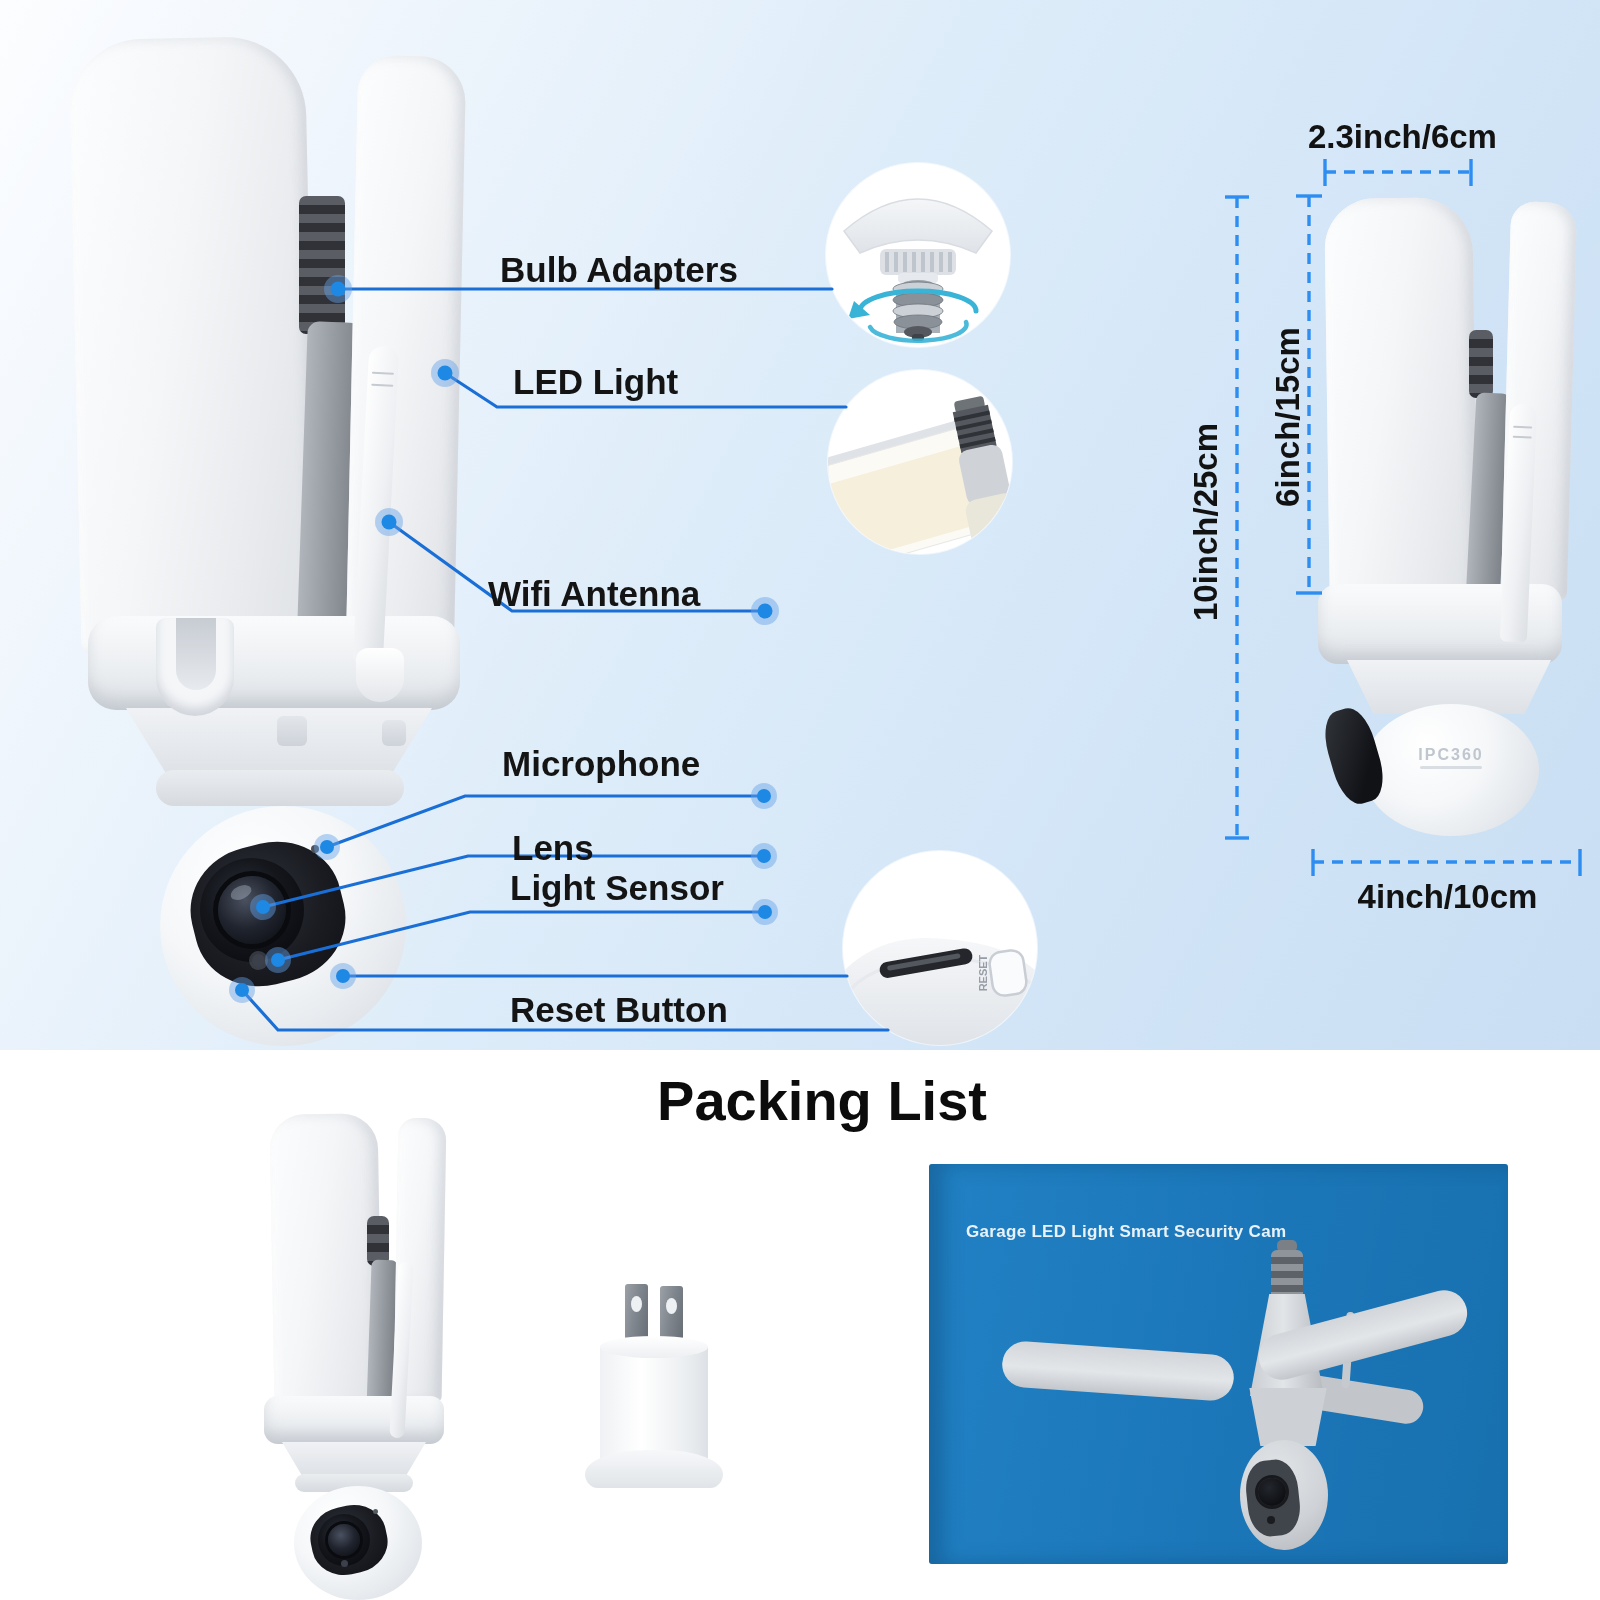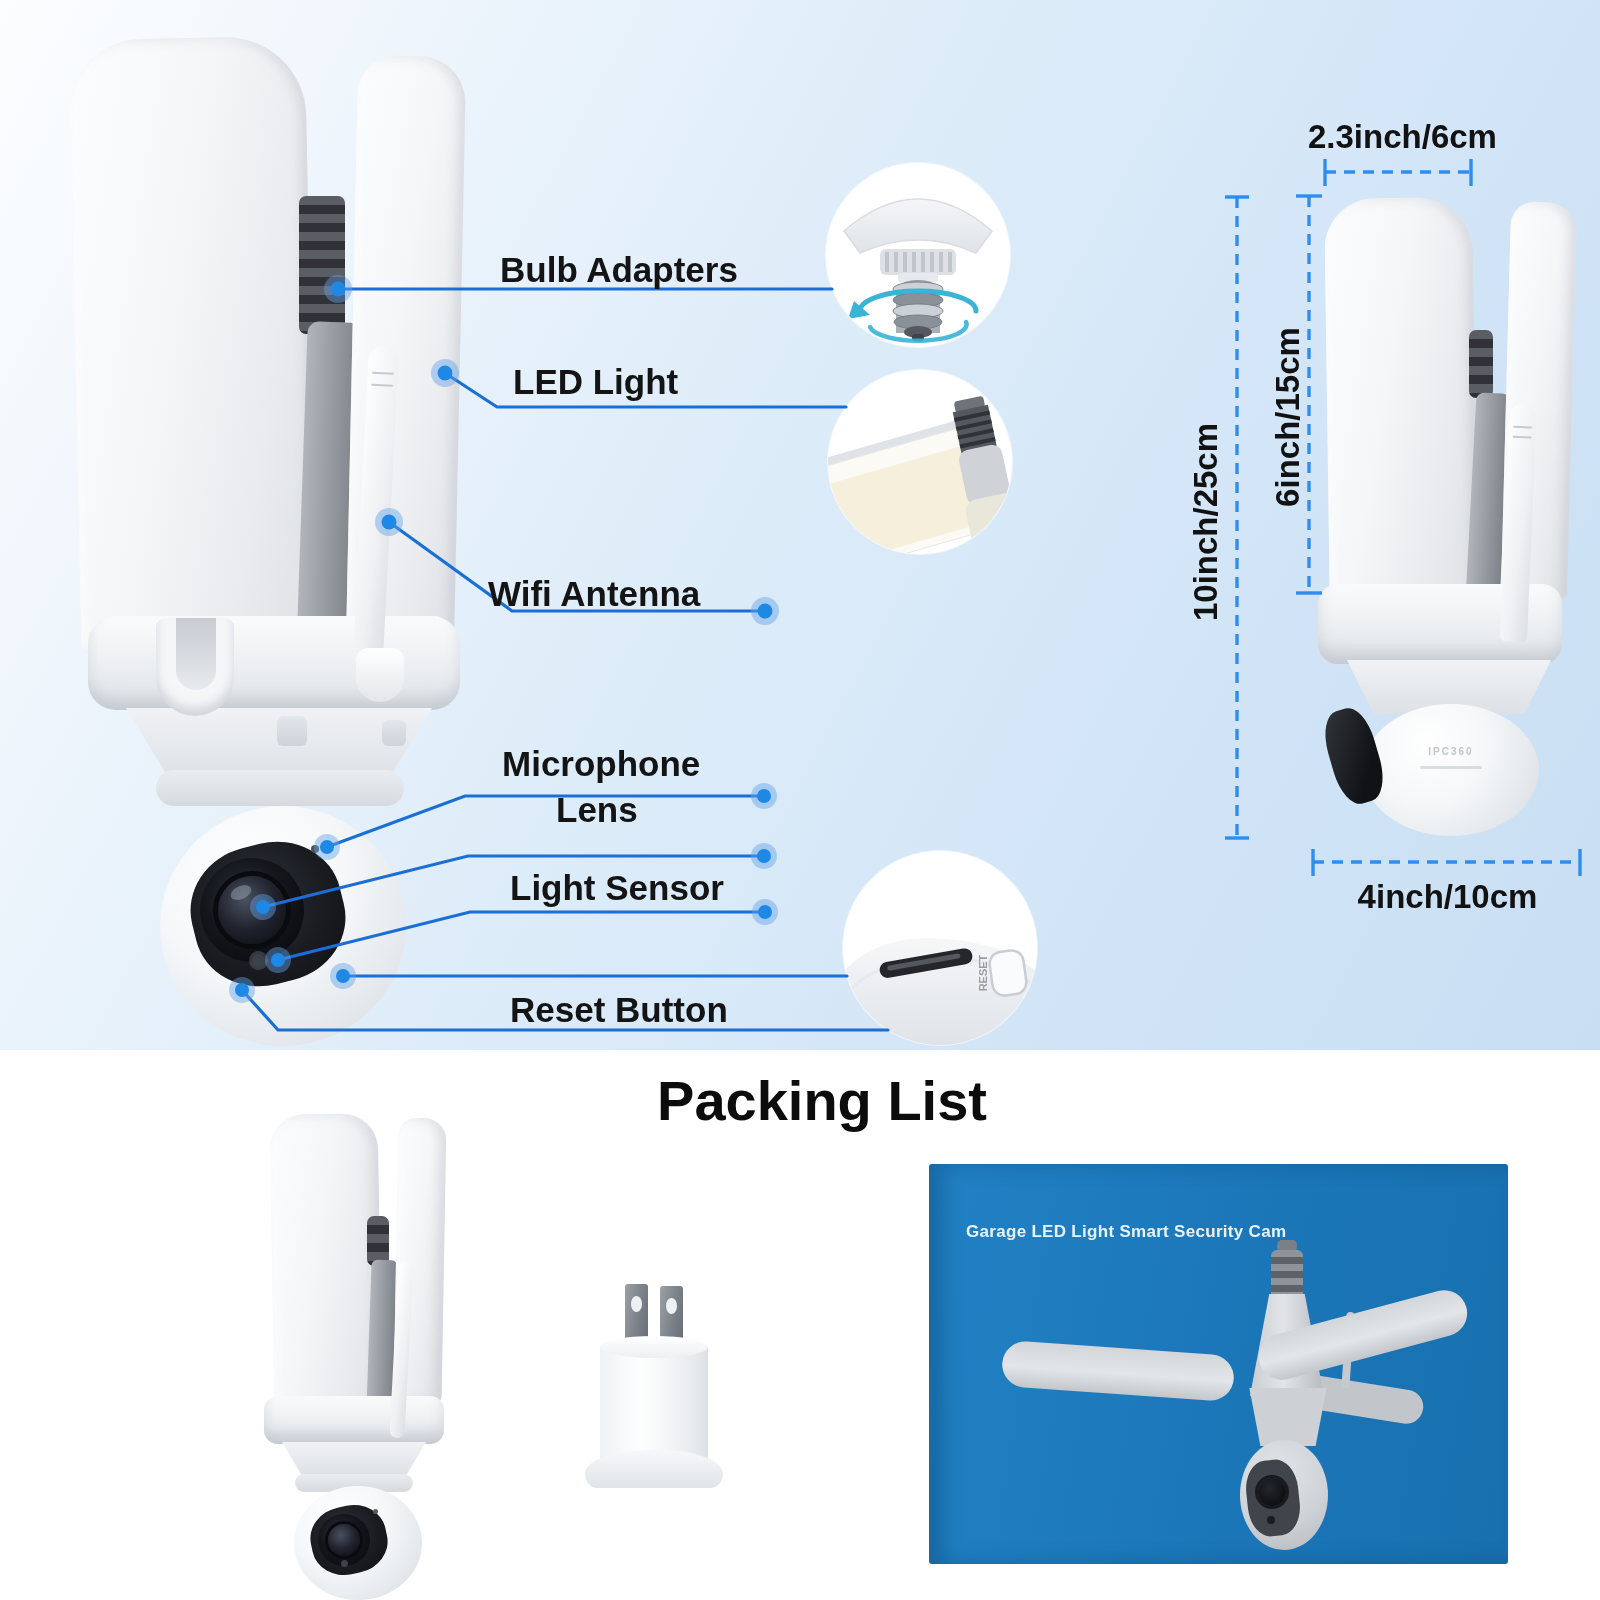--- a/index.html
+++ b/index.html
@@ -53,21 +53,21 @@
   
   #rp-left-panel  { left:1327px; top:198px; width:148px; height:402px; border-radius:50px 56px 10px 8px; transform:rotate(-0.8deg); }
   #rp-screw       { left:1469px; top:330px; width:24px;  height:68px; }
   #rp-neck        { left:1471px; top:393px; width:34px;  height:208px; border-radius:8px; transform:rotate(3deg); }
   #rp-side-panel  { left:1506px; top:202px; width:66px;  height:398px; border-radius:24px 30px 8px 8px; transform:rotate(1.5deg); }
   #rp-antenna     { left:1505px; top:404px; width:27px;  height:238px; border-radius:13px 13px 6px 6px; transform:rotate(2.5deg); }
   #rp-collar      { left:1318px; top:584px; width:244px; height:80px; border-radius:20px; }
   #rp-mid         { left:1347px; top:660px; width:204px; height:54px; clip-path:polygon(0 0,100% 0,87% 100%,13% 100%); background:linear-gradient(180deg,#f0f2f5,#dde1e6); }
   #rp-ball        { left:1363px; top:704px; width:176px; height:132px; }
   #rp-dark        { left:1330px; top:708px; width:48px;  height:96px; border-radius:40%; transform:rotate(-16deg); background:linear-gradient(120deg,#34373d,#101216 70%); }
-  #rp-brand       { left:1405px; top:746px; width:92px; text-align:center; font-size:10px; font-weight:700; letter-spacing:2px; color:#c0c6ce; }
+  #rp-brand       { left:1405px; top:746px; width:92px; text-align:center; font-size:16px; font-weight:700; letter-spacing:2px; color:#c0c6ce; }
   #rp-brand-sub   { left:1420px; top:766px; width:62px; height:3px; background:rgba(190,197,206,.55); border-radius:2px; }
 
   
   #pc-left-panel  { left:272px; top:1114px; width:108px; height:294px; border-radius:34px 36px 8px 8px; transform:rotate(-1deg); }
   #pc-screw       { left:367px; top:1216px; width:22px;  height:50px; }
   #pc-neck        { left:369px; top:1260px; width:26px;  height:152px; border-radius:6px; transform:rotate(2deg); }
   #pc-right-panel { left:396px; top:1118px; width:48px;  height:284px; border-radius:18px 22px 6px 6px; transform:rotate(1deg); }
   #pc-antenna     { left:394px; top:1262px; width:15px;  height:176px; border-radius:8px; transform:rotate(3deg); }
   #pc-collar      { left:264px; top:1396px; width:180px; height:48px; border-radius:14px; }
   #pc-mid         { left:282px; top:1442px; width:144px; height:34px; clip-path:polygon(0 0,100% 0,86% 100%,14% 100%); background:linear-gradient(180deg,#f0f2f5,#dde1e6); }
@@ -93,21 +93,21 @@
   #inset-bulb  { left:826px; top:163px; width:184px; height:184px; }
   #inset-led   { left:828px; top:370px; width:184px; height:184px; }
   #inset-reset { left:843px; top:851px; width:194px; height:194px; }
 
   
   .callout { position:absolute; font-size:35px; font-weight:600; color:#141414; white-space:nowrap; }
   #lbl-bulb   { left:500px; top:250px; }
   #lbl-led    { left:513px; top:362px; }
   #lbl-wifi   { left:488px; top:574px; }
   #lbl-mic    { left:502px; top:744px; }
-  #lbl-lens   { left:512px; top:790px;margin-left:44px; }
+  #lbl-lens   { left:512px; top:828px; }
   #lbl-sensor { left:510px; top:868px; }
   #lbl-sd     { left:510px; top:936px; }
   #lbl-reset  { left:510px; top:990px; }
 
   
   .dim { position:absolute; font-size:33px; font-weight:600; color:#121212; text-align:center; white-space:nowrap; }
   #dim-top    { left:1308px; top:118px; width:184px; }
   #dim-left   { left:1086px; top:503px; width:240px; transform:rotate(-90deg); }
   #dim-mid    { left:1168px; top:398px; width:240px; transform:rotate(-90deg); }
   #dim-bottom { left:1355px; top:878px; width:185px; }

